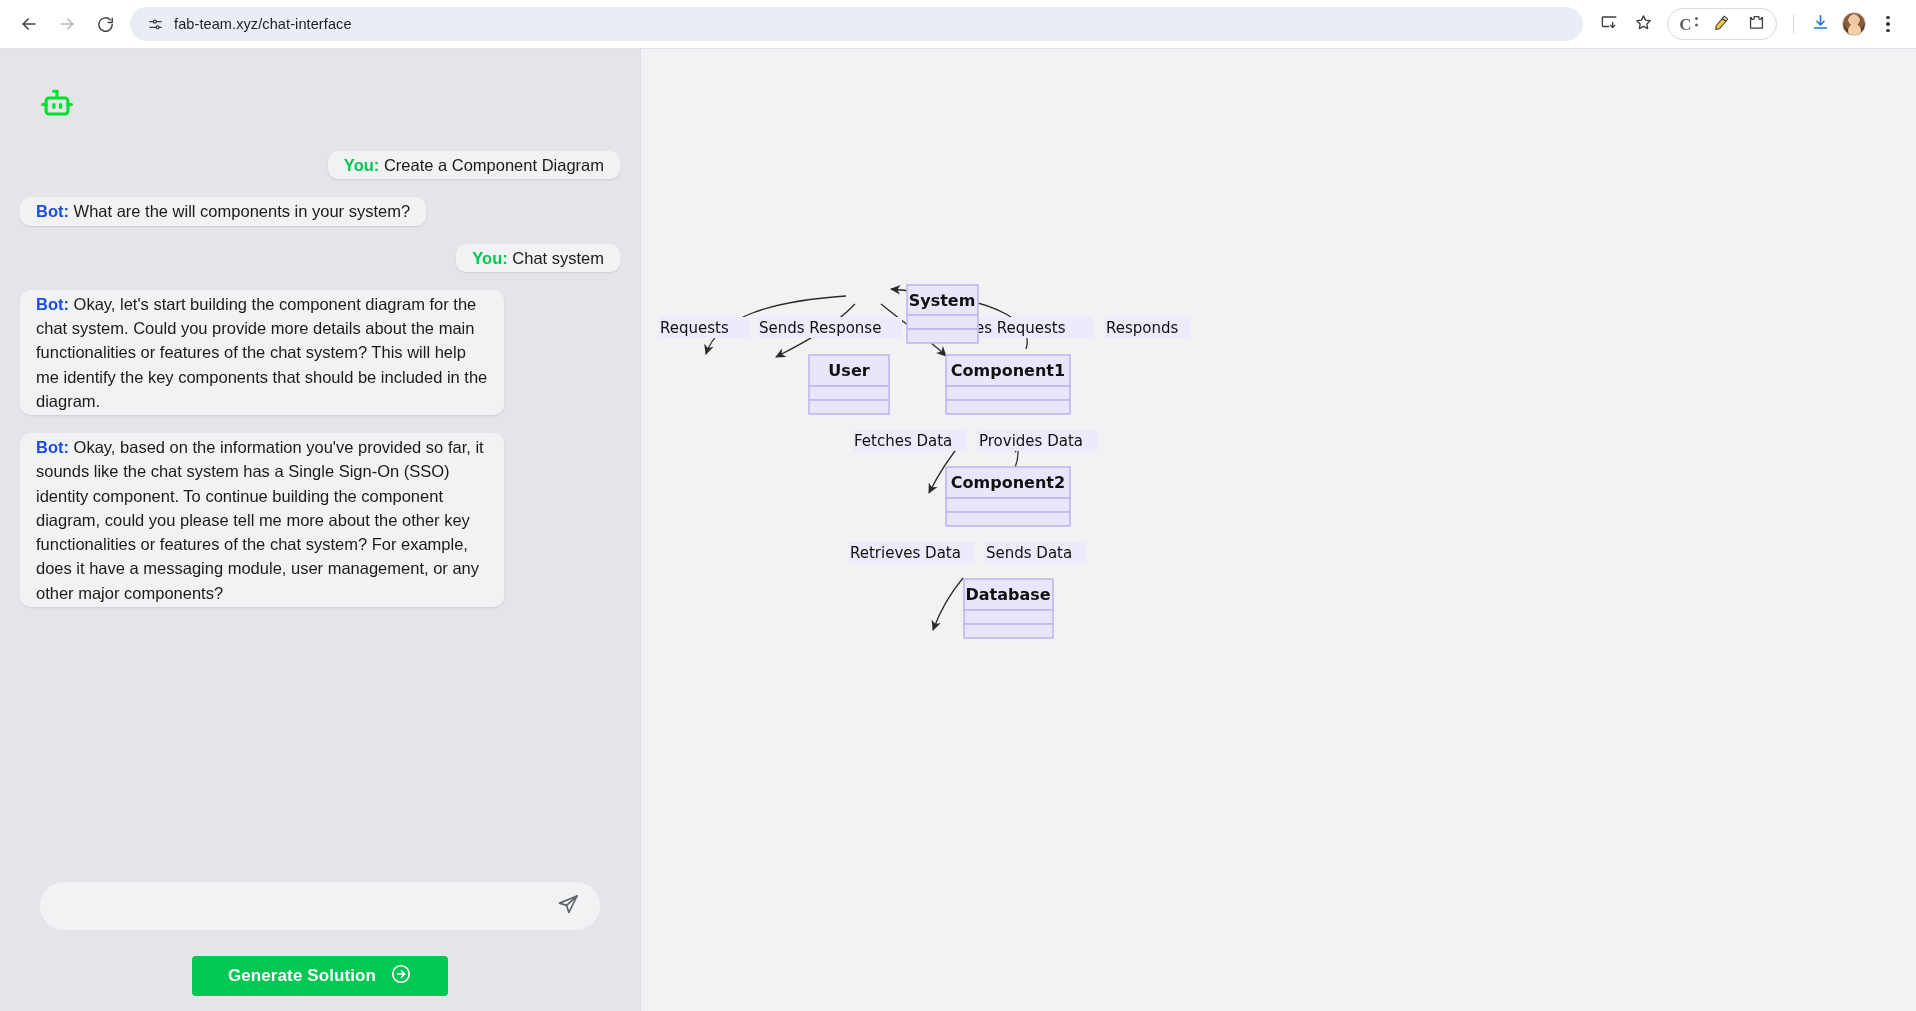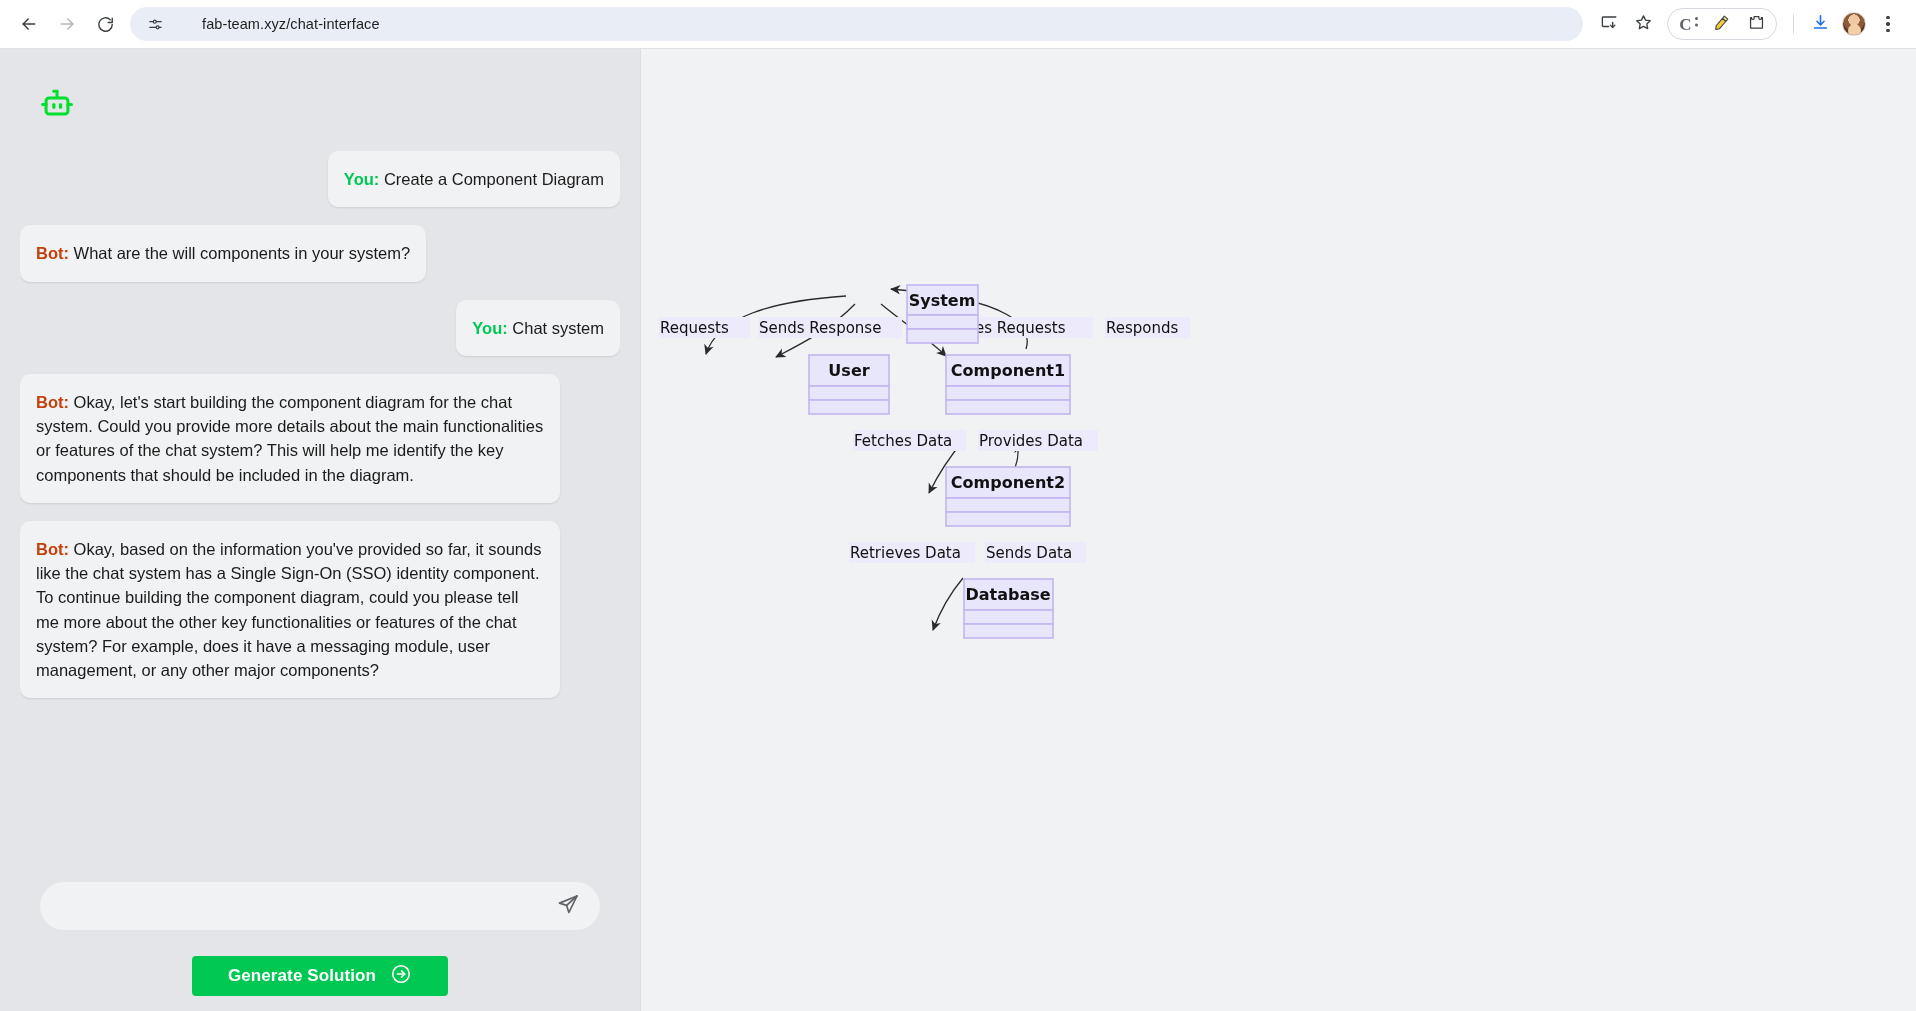--- a/index.html
+++ b/index.html
@@ -35,21 +35,20 @@
   .omnibox {
     flex: 1 1 auto;
     height: 34px;
     margin: 0 10px 0 8px;
     background: #e9edf6;
     border-radius: 17px;
     display: flex;
     align-items: center;
     padding: 0 12px;
     cursor: text;
-    gap: 28px;
   }
   .omni-icon { width: 26px; height: 22px; display: flex; align-items: center; justify-content: center; flex: 0 0 auto; margin-right: 6px;}
   .omni-url {
     font-size: 14.5px;
     color: #1f1f1f;
     letter-spacing: 0.1px;
     white-space: nowrap;
     overflow: hidden;
   }
 
@@ -120,32 +119,32 @@
     gap: 18px;
     flex: 1 1 auto;
     overflow: hidden;
   }
   .msg-row { display: flex; }
   .msg-row.user { justify-content: flex-end; }
   .msg-row.bot  { justify-content: flex-start; }
   .bubble {
     background: #f1f2f4;
     border-radius: 10px;
-    padding: 16px 16px;
+    padding: 2px 16px;
     box-shadow: 0 1px 2px rgba(0,0,0,0.10);
     font-size: 16.5px;
     line-height: 1.47;
     color: #1b1b1b;
     max-width: 600px;
   }
   .bubble.user { max-width: 420px; }
-  .bubble.bot.wide { width: 540px; }
+  .bubble.bot.wide { width: 484px; }
   .who { font-weight: 700; }
   .who.you { color: #00c853; }
-  .who.bot { color: #c2410c; }
+  .who.bot { color: #1d4ed8; }
 
   
   .composer-wrap { padding-bottom: 16px; }
   .composer {
     height: 48px;
     background: #f1f2f4;
     border-radius: 24px;
     display: flex;
     align-items: center;
     padding: 0 20px 0 22px;

